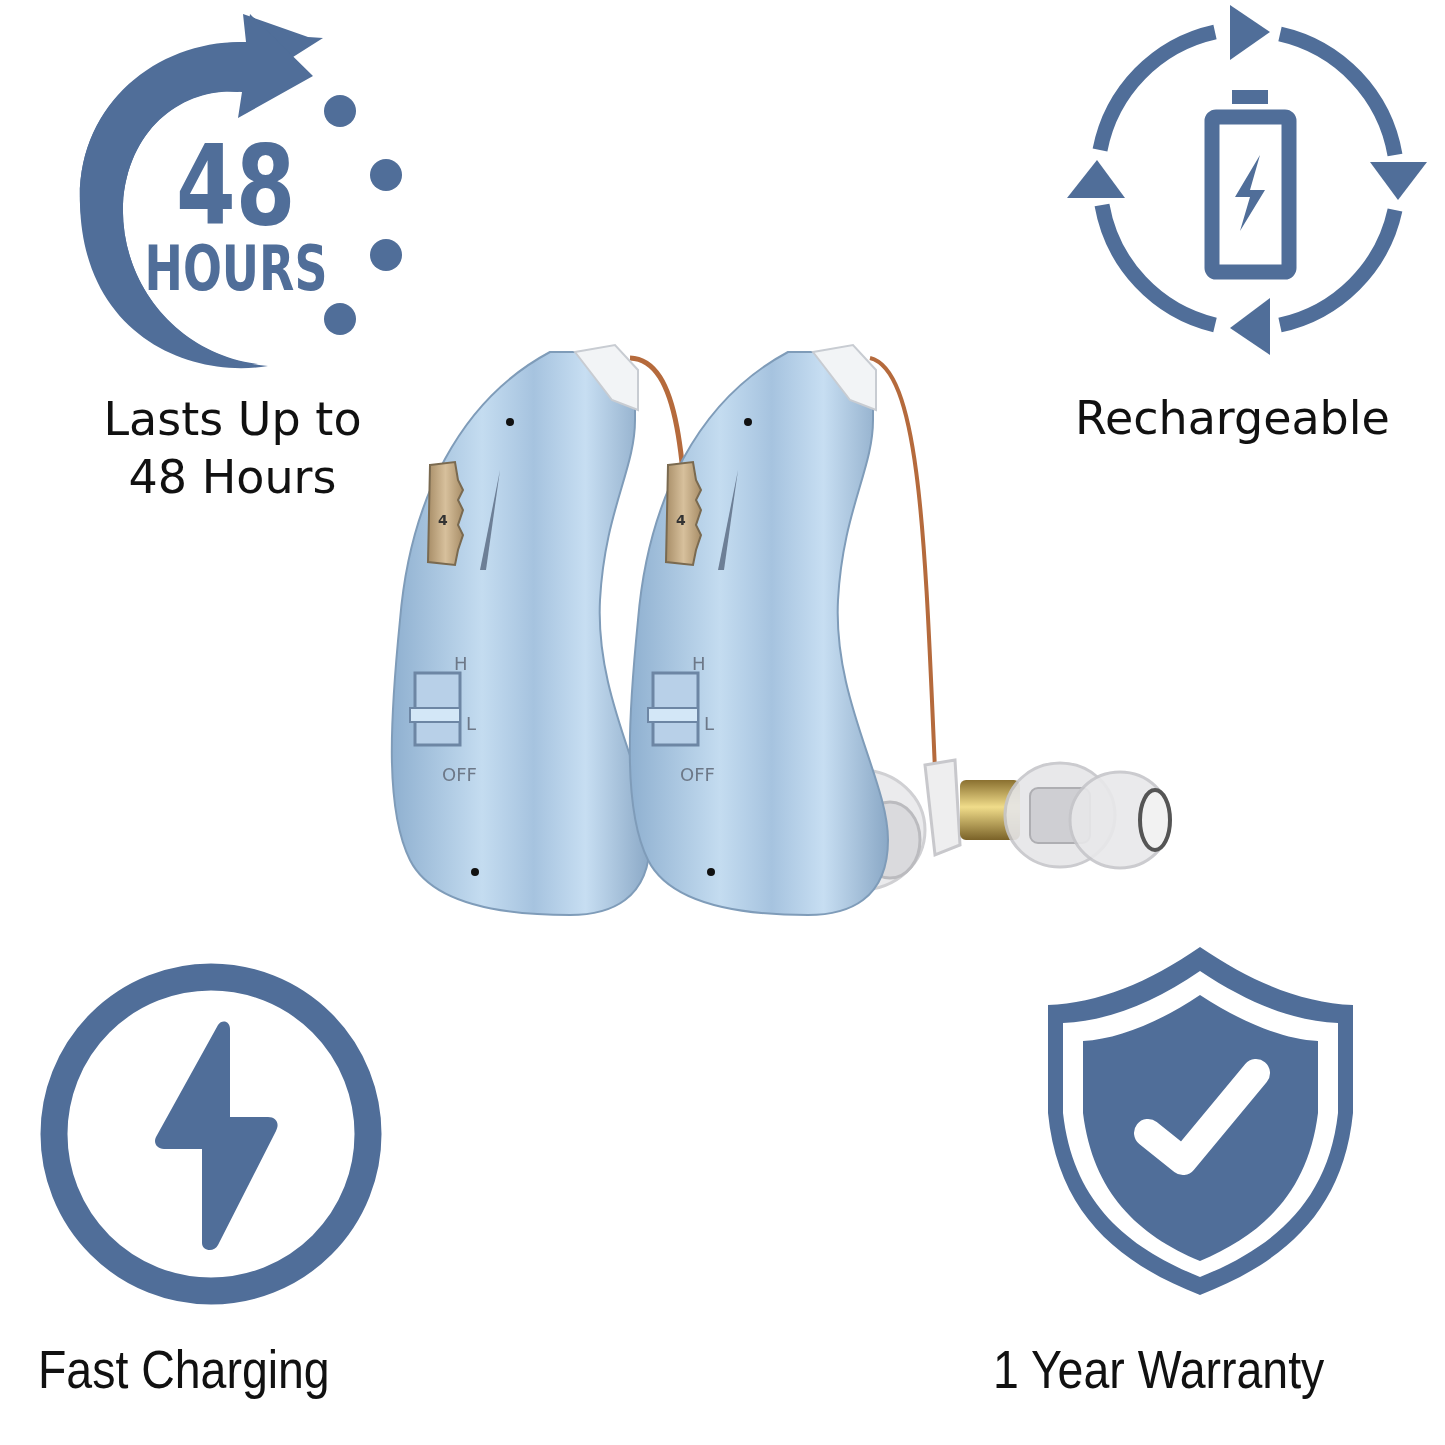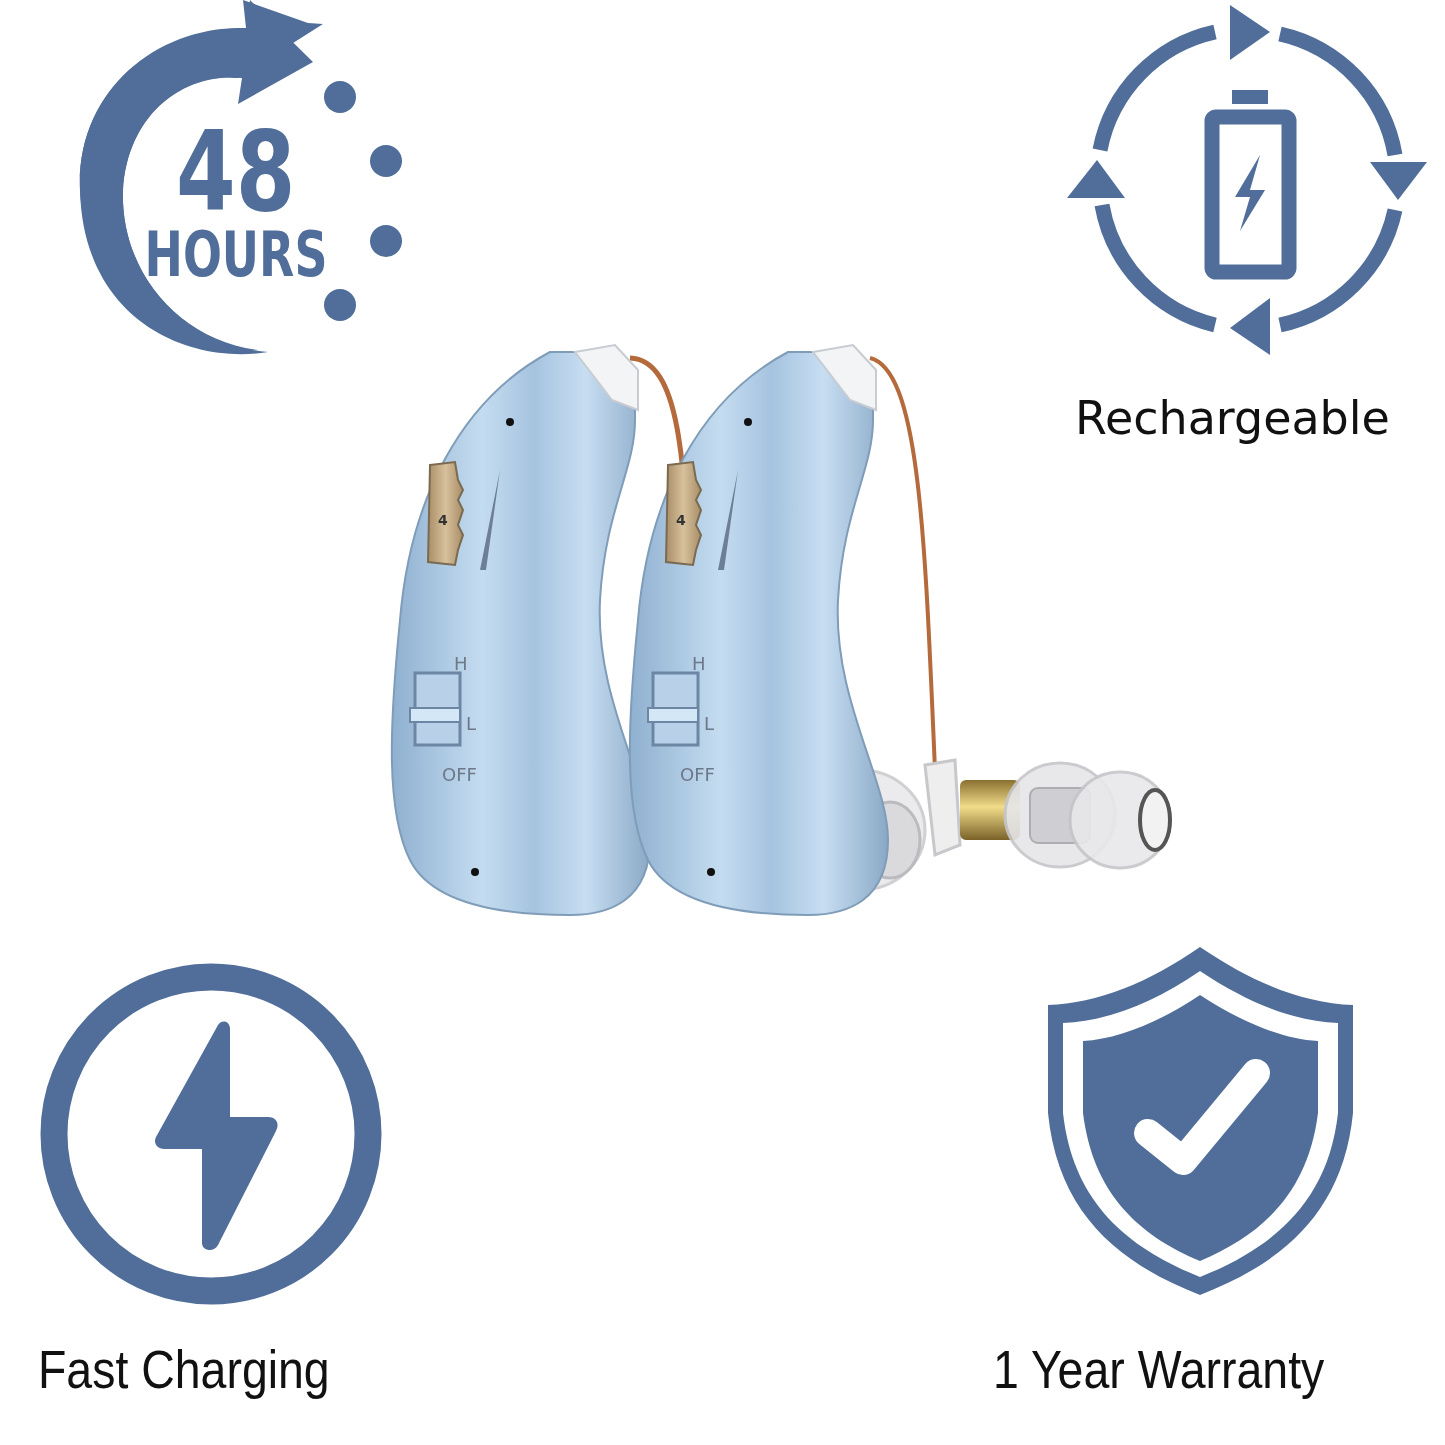--- a/index.html
+++ b/index.html
@@ -6,37 +6,39 @@
     body { width: 1445px; height: 1445px; position: relative; overflow: hidden; font-family: "DejaVu Sans", "Liberation Sans", sans-serif; }
     .abs { position: absolute; }
     .label { color: #111111; font-family: "DejaVu Sans", "Liberation Sans", sans-serif; font-size: 46px; line-height: 58px; white-space: nowrap; }
     .label-center { text-align: center; }
     .label-arial { font-family: "Liberation Sans", sans-serif; font-size: 54px; }
     svg { display: block; }
   </style>
 </head>
 <body>
 
-<div class="abs" style="left:68px; top:0px; width:345px; height:365px;">
+<div class="abs" style="left:68px; top:14px; width:345px; height:365px;">
   <svg width="345" height="365" viewBox="0 0 345 365">
 
     <path d="M 240 23 L 255 24 L 170 78 C 120 72 60 110 55 190 C 52 270 110 340 190 350 C 130 360 20 320 12 190 C 8 90 90 25 178 28 L 175 0 Z" fill="#506e99"></path>
     <path d="M 178 28 L 182 0 L 245 62 L 170 104 L 174 78 C 120 72 60 110 55 190 C 52 270 110 345 200 352 C 120 365 15 320 12 190 C 8 90 90 28 178 28 Z" fill="#506e99"></path>
 
     <circle cx="272" cy="97" r="16" fill="#506e99"></circle>
     <circle cx="318" cy="161" r="16" fill="#506e99"></circle>
     <circle cx="318" cy="241" r="16" fill="#506e99"></circle>
     <circle cx="272" cy="305" r="16" fill="#506e99"></circle>
 
     <text x="168" y="210" text-anchor="middle" fill="#506e99" font-family="DejaVu Sans, sans-serif" font-weight="bold" font-size="110" transform="scale(0.78,1) translate(47,0)">48</text>
 
     <text x="168" y="276" text-anchor="middle" fill="#506e99" font-family="DejaVu Sans, sans-serif" font-weight="bold" font-size="62" transform="scale(0.74,1) translate(59,0)">HOURS</text>
   </svg>
 </div>
 <div class="abs label label-center" style="left:60px; top:390px; width:345px;">
+  <div>Lasts Up to</div>
+  <div>48 Hours</div>
 </div>
 
 <div class="abs" style="left:1065px; top:0px; width:365px; height:365px;">
   <svg width="365" height="365" viewBox="0 0 365 365">
     <g fill="none" stroke="#506e99" stroke-width="15">
       <path d="M 35 150 A 150 150 0 0 1 150 32"></path>
       <path d="M 215 34 A 150 150 0 0 1 330 155"></path>
       <path d="M 330 210 A 150 150 0 0 1 215 325"></path>
       <path d="M 150 325 A 150 150 0 0 1 37 205"></path>
     </g>

